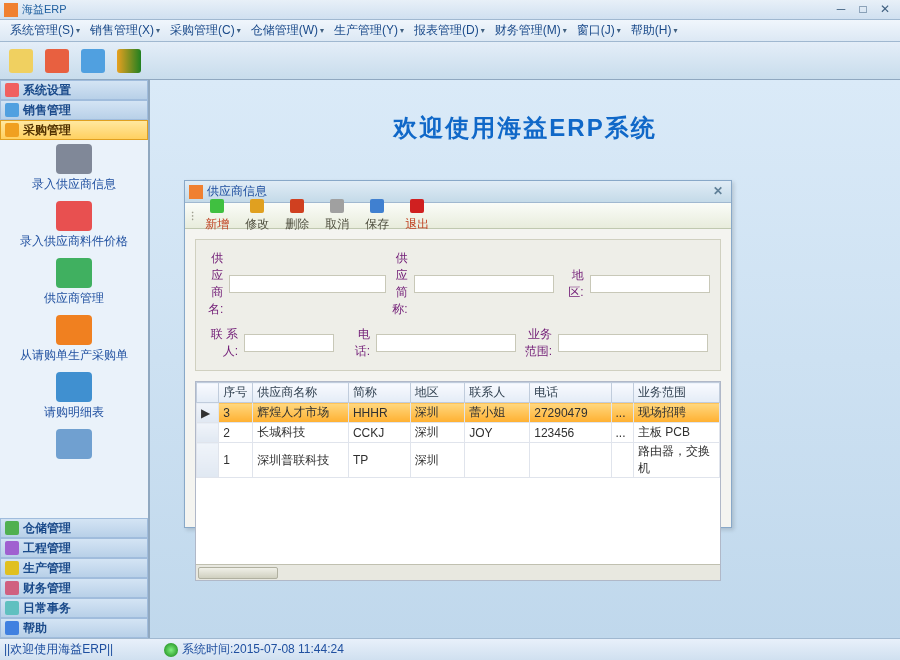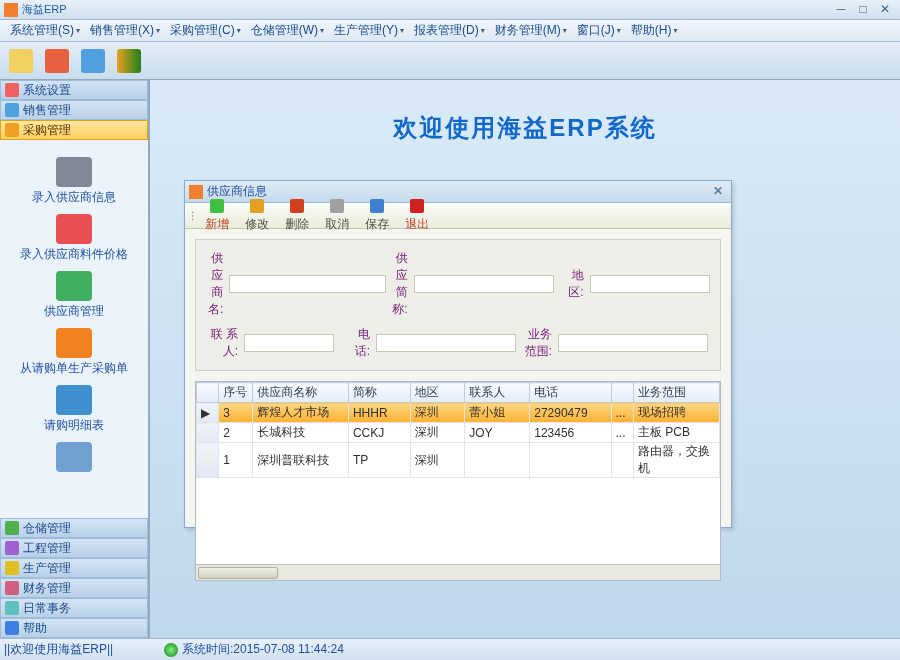--- a/index.html
+++ b/index.html
@@ -19,24 +19,24 @@
 
 .toolstrip { height: 38px; background: linear-gradient(#e4eef8, #c8dcec); display: flex; align-items: center; padding: 0 4px; gap: 2px; border-bottom: 1px solid #90a8c0; }
 .tbtn { width: 34px; height: 32px; border: 1px solid transparent; border-radius: 3px; display: flex; align-items: center; justify-content: center; cursor: pointer; }
 .tico { width: 24px; height: 24px; border-radius: 3px; }
 
 
 .main { display: flex; height: calc(100% - 20px - 22px - 38px - 22px); }
 
 
 .sidebar { width: 150px; background: linear-gradient(#eaf2fa, #d8e6f2); border-right: 2px solid #90a8c0; display: flex; flex-direction: column; }
-.nav-head { height: 20px; background: linear-gradient(#d4e4f4, #b8d0e8); border: 1px solid #a0bcdc; display: flex; align-items: center; padding: 0 4px; gap: 4px; color: #1a4a8a; font-weight: normal; cursor: pointer; }
+.nav-head { height: 20px; background: linear-gradient(#d4e4f4, #b8d0e8); border: 1px solid #a0bcdc; display: flex; align-items: center; padding: 0 4px; gap: 4px; color: #1a4a8a; font-weight: bold; cursor: pointer; }
 .nav-head.active { background: linear-gradient(#ffe8a0, #ffd060); border-color: #e0a020; color: #503000; }
 .nav-hico { width: 14px; height: 14px; border-radius: 2px; }
-.nav-body { flex: 1; overflow-y: auto; background: #eaf2fa; padding: 13px 0; }
+.nav-body { flex: 1; overflow-y: auto; background: #eaf2fa; padding: 0 0; }
 .nav-item { display: flex; flex-direction: column; align-items: center; padding: 4px 0; cursor: pointer; color: #2050a0; }
 .nav-item .bigico { width: 36px; height: 30px; border-radius: 4px; margin-bottom: 2px; display: flex; align-items: center; justify-content: center; font-size: 20px; color: #fff; }
 
 
 .content { flex: 1; background: linear-gradient(#daeaf8, #c0d8ec); position: relative; }
 .banner { text-align: center; padding: 32px 0 18px; color: #1068c8; font-size: 24px; font-weight: bold; letter-spacing: 2px; }
 
 
 .inwin { position: absolute; left: 34px; top: 100px; width: 548px; height: 348px; background: #f4f4f0; border: 1px solid #88a8c8; box-shadow: 2px 2px 4px rgba(0,0,0,.15); }
 .inwin-tb { height: 22px; background: linear-gradient(#e0ecf6, #c4dae8); display: flex; align-items: center; padding: 0 4px; border-bottom: 1px solid #a0b8d0; }

